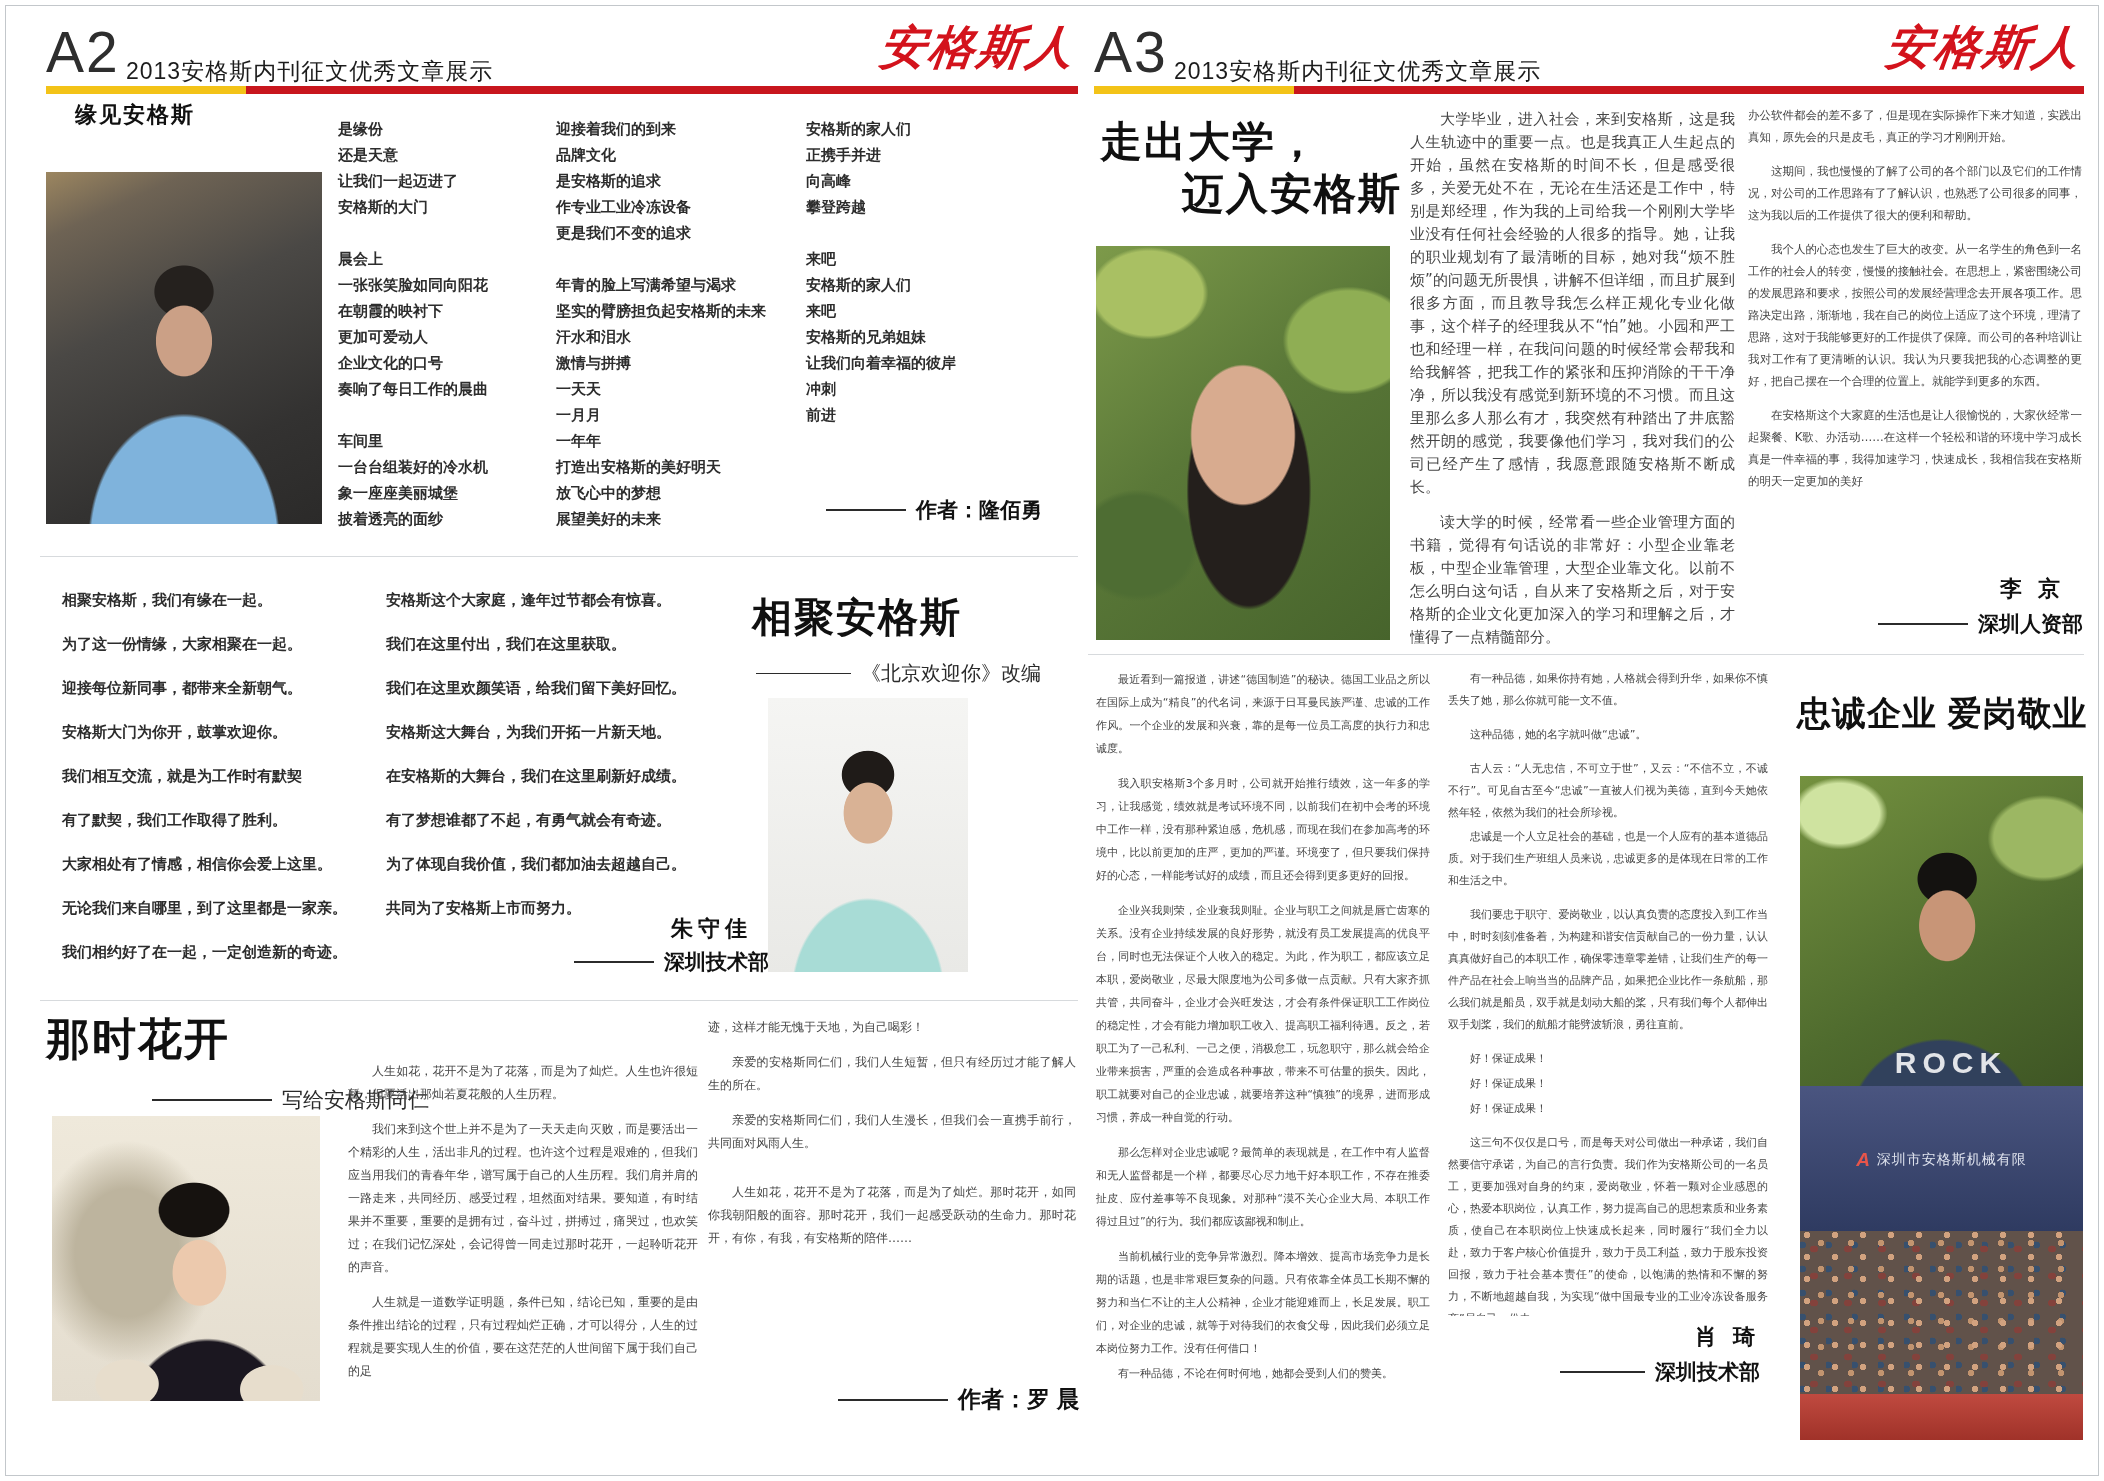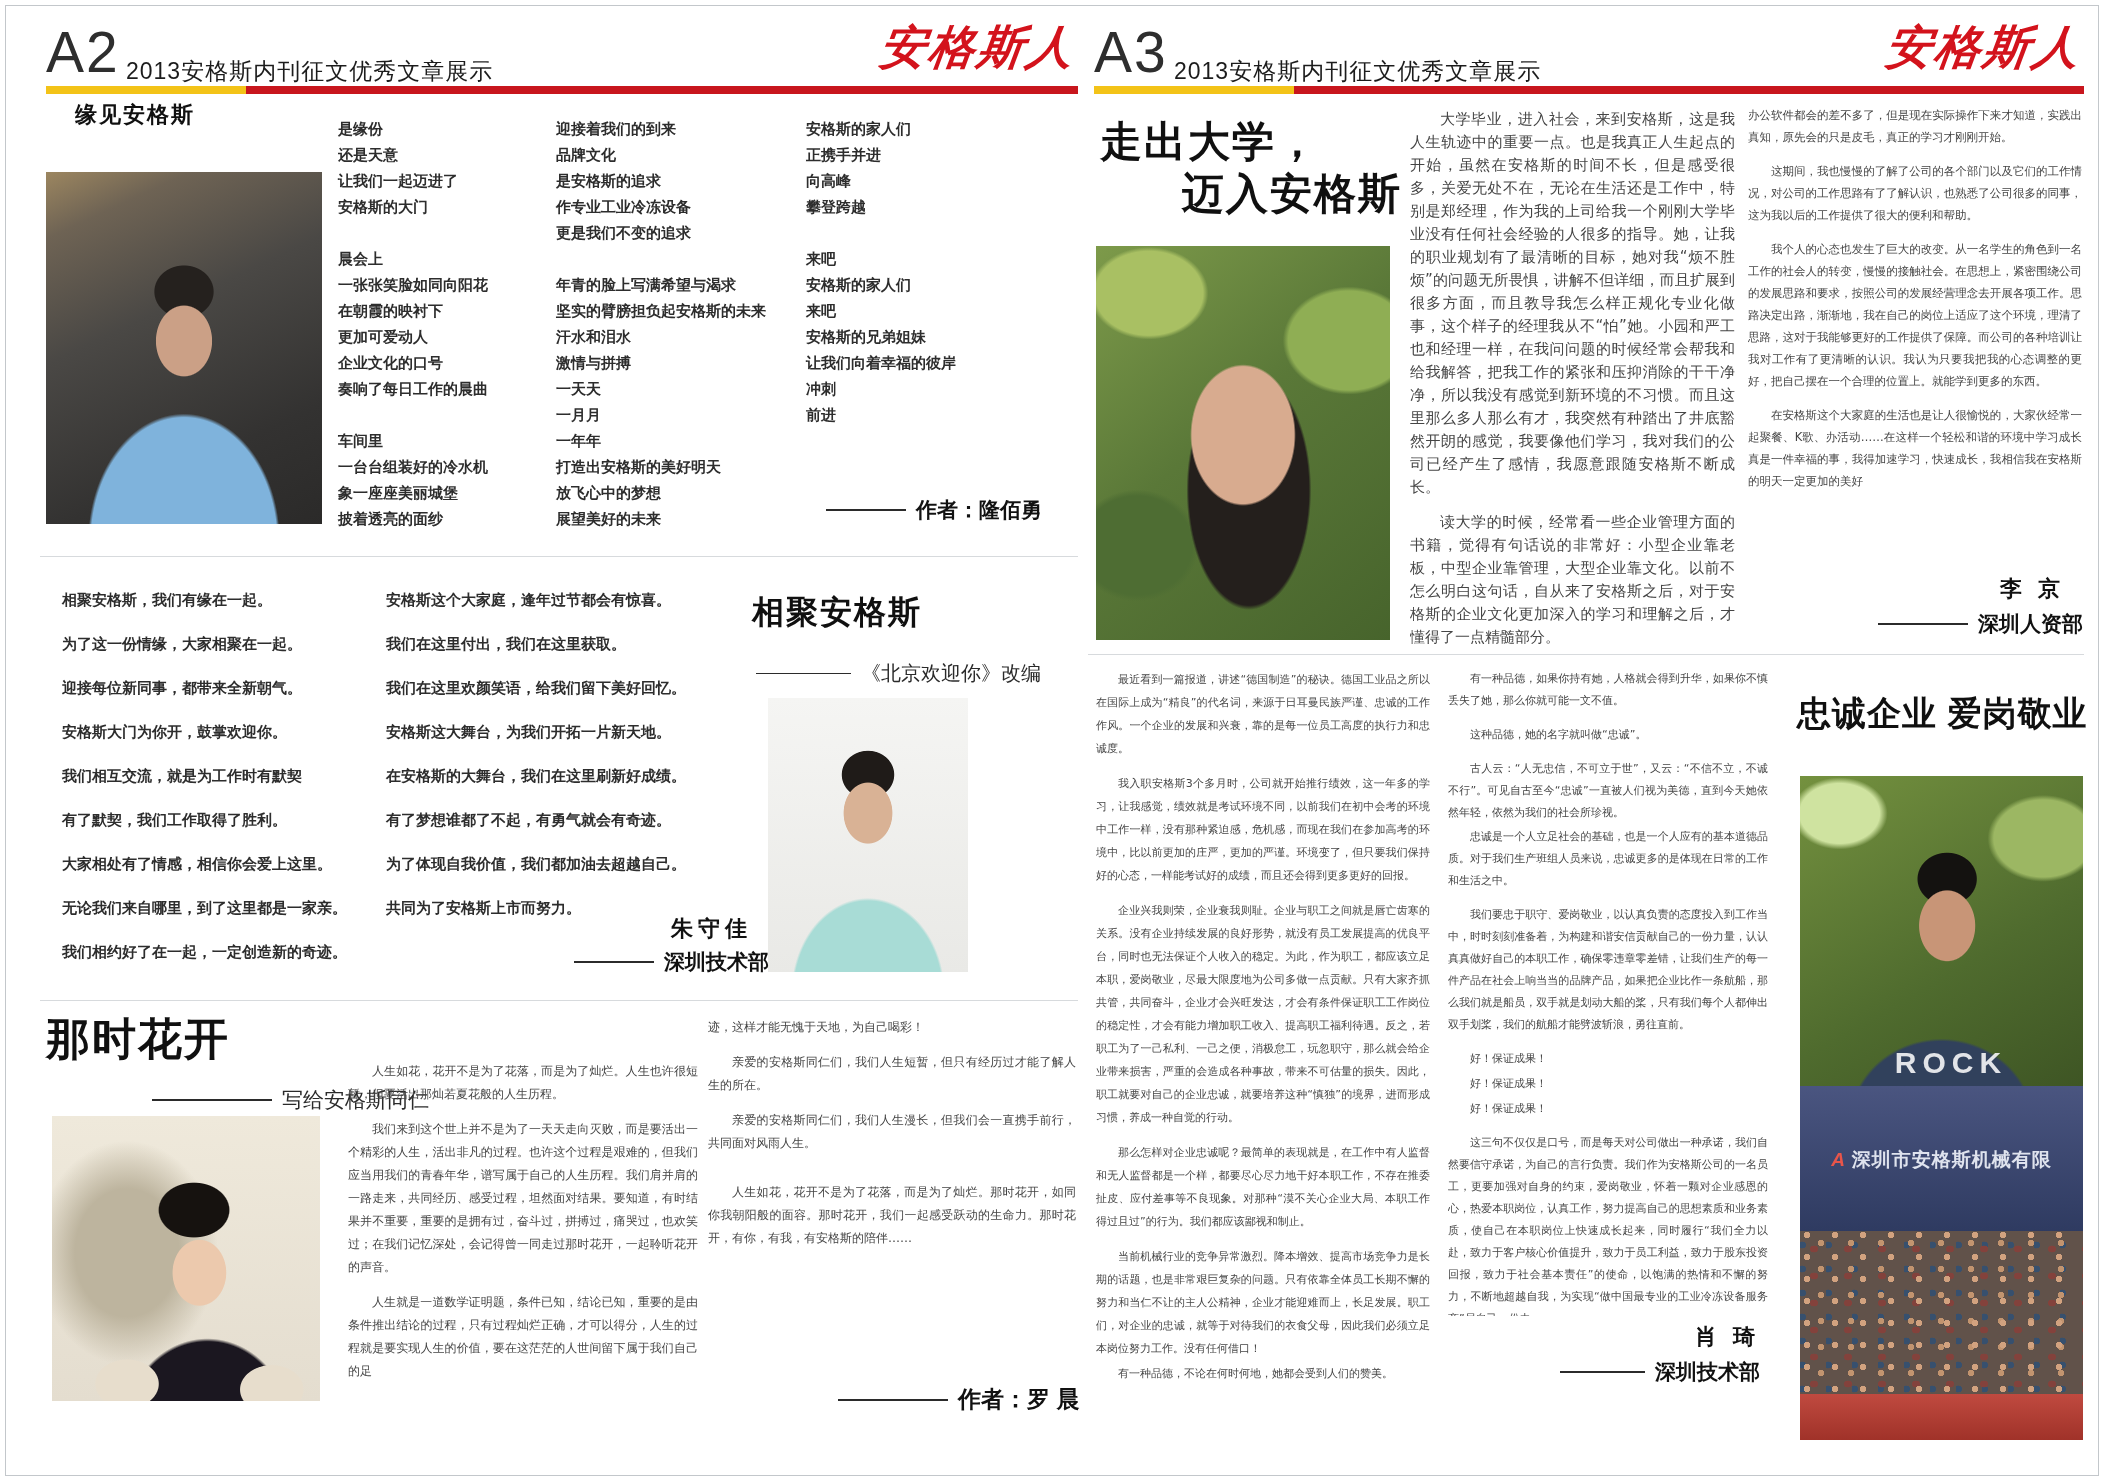--- a/index.html
+++ b/index.html
@@ -31,21 +31,21 @@
   .sig-row{display:flex;align-items:center;gap:10px;font-weight:700;font-size:21px;color:#111;white-space:nowrap;}
   .subrow{display:flex;align-items:center;gap:10px;font-size:20px;color:#2a2a2a;white-space:nowrap;justify-content:center;}
   .dash{height:2px;background:#2b2b2b;flex:0 0 auto;}
   .photo{overflow:hidden;}
   .rock{position:absolute;left:0;right:0;bottom:8px;text-align:center;font-weight:700;font-size:30px;
         color:#f2f2f4;letter-spacing:6px;opacity:.92;padding-left:19px;}
   .gp-banner{position:absolute;left:0;top:0;right:0;height:42%;
              background:linear-gradient(#4a5580,#2e3a60);
              display:flex;align-items:center;justify-content:center;gap:7px;}
   .gp-logo{color:#e8554a;font-weight:700;font-size:19px;font-style:italic;}
-  .gp-text{color:#dfe3ee;font-size:19px;font-weight:700;letter-spacing:1px;}
+  .gp-text{color:#dfe3ee;font-size:14px;font-weight:400;letter-spacing:1px;}
   .gp-crowd{position:absolute;left:0;top:41%;right:0;height:46%;background-color:#61524a;
     background-image:
       radial-gradient(5px 5px at 7px 4px,#d2a27f 60%,transparent 62%),
       radial-gradient(5px 5px at 21px 12px,#c2946f 60%,transparent 62%),
       radial-gradient(7px 6px at 14px 18px,#83423c 55%,transparent 60%),
       radial-gradient(7px 6px at 2px 14px,#37506e 55%,transparent 60%);
     background-size:28px 22px,30px 26px,34px 27px,26px 24px;}
   .gp-carpet{position:absolute;left:0;bottom:0;right:0;height:13%;
              background:linear-gradient(#c04a40,#a03229);}
 </style>
@@ -133,21 +133,21 @@
 我们相约好了在一起，一定创造新的奇迹。</div>
   <div class="abs lyr" style="left:386px;top:578px;width:352px;">安格斯这个大家庭，逢年过节都会有惊喜。
 我们在这里付出，我们在这里获取。
 我们在这里欢颜笑语，给我们留下美好回忆。
 安格斯这大舞台，为我们开拓一片新天地。
 在安格斯的大舞台，我们在这里刷新好成绩。
 有了梦想谁都了不起，有勇气就会有奇迹。
 为了体现自我价值，我们都加油去超越自己。
 共同为了安格斯上市而努力。</div>
 
-  <div class="abs t1" style="left:752px;top:594px;font-size:32px;">相聚安格斯</div>
+  <div class="abs t1" style="left:752px;top:594px;font-size:40px;">相聚安格斯</div>
   <div class="abs subrow" style="left:756px;top:660px;">
     <span class="dash" style="width:95px;height:1.5px;"></span>
     <span>《北京欢迎你》改编</span>
   </div>
 
   <div class="abs photo" style="left:768px;top:698px;width:200px;height:274px;
        background:
         radial-gradient(ellipse 120px 150px at 50% 108%, #a8dcd6 62%, rgba(168,220,214,0) 64%),
         radial-gradient(ellipse 40px 50px at 50% 42%, #d9b295 60%, rgba(217,178,149,0) 62%),
         radial-gradient(ellipse 46px 42px at 50% 28%, #1f1b18 56%, rgba(31,27,24,0) 58%),

